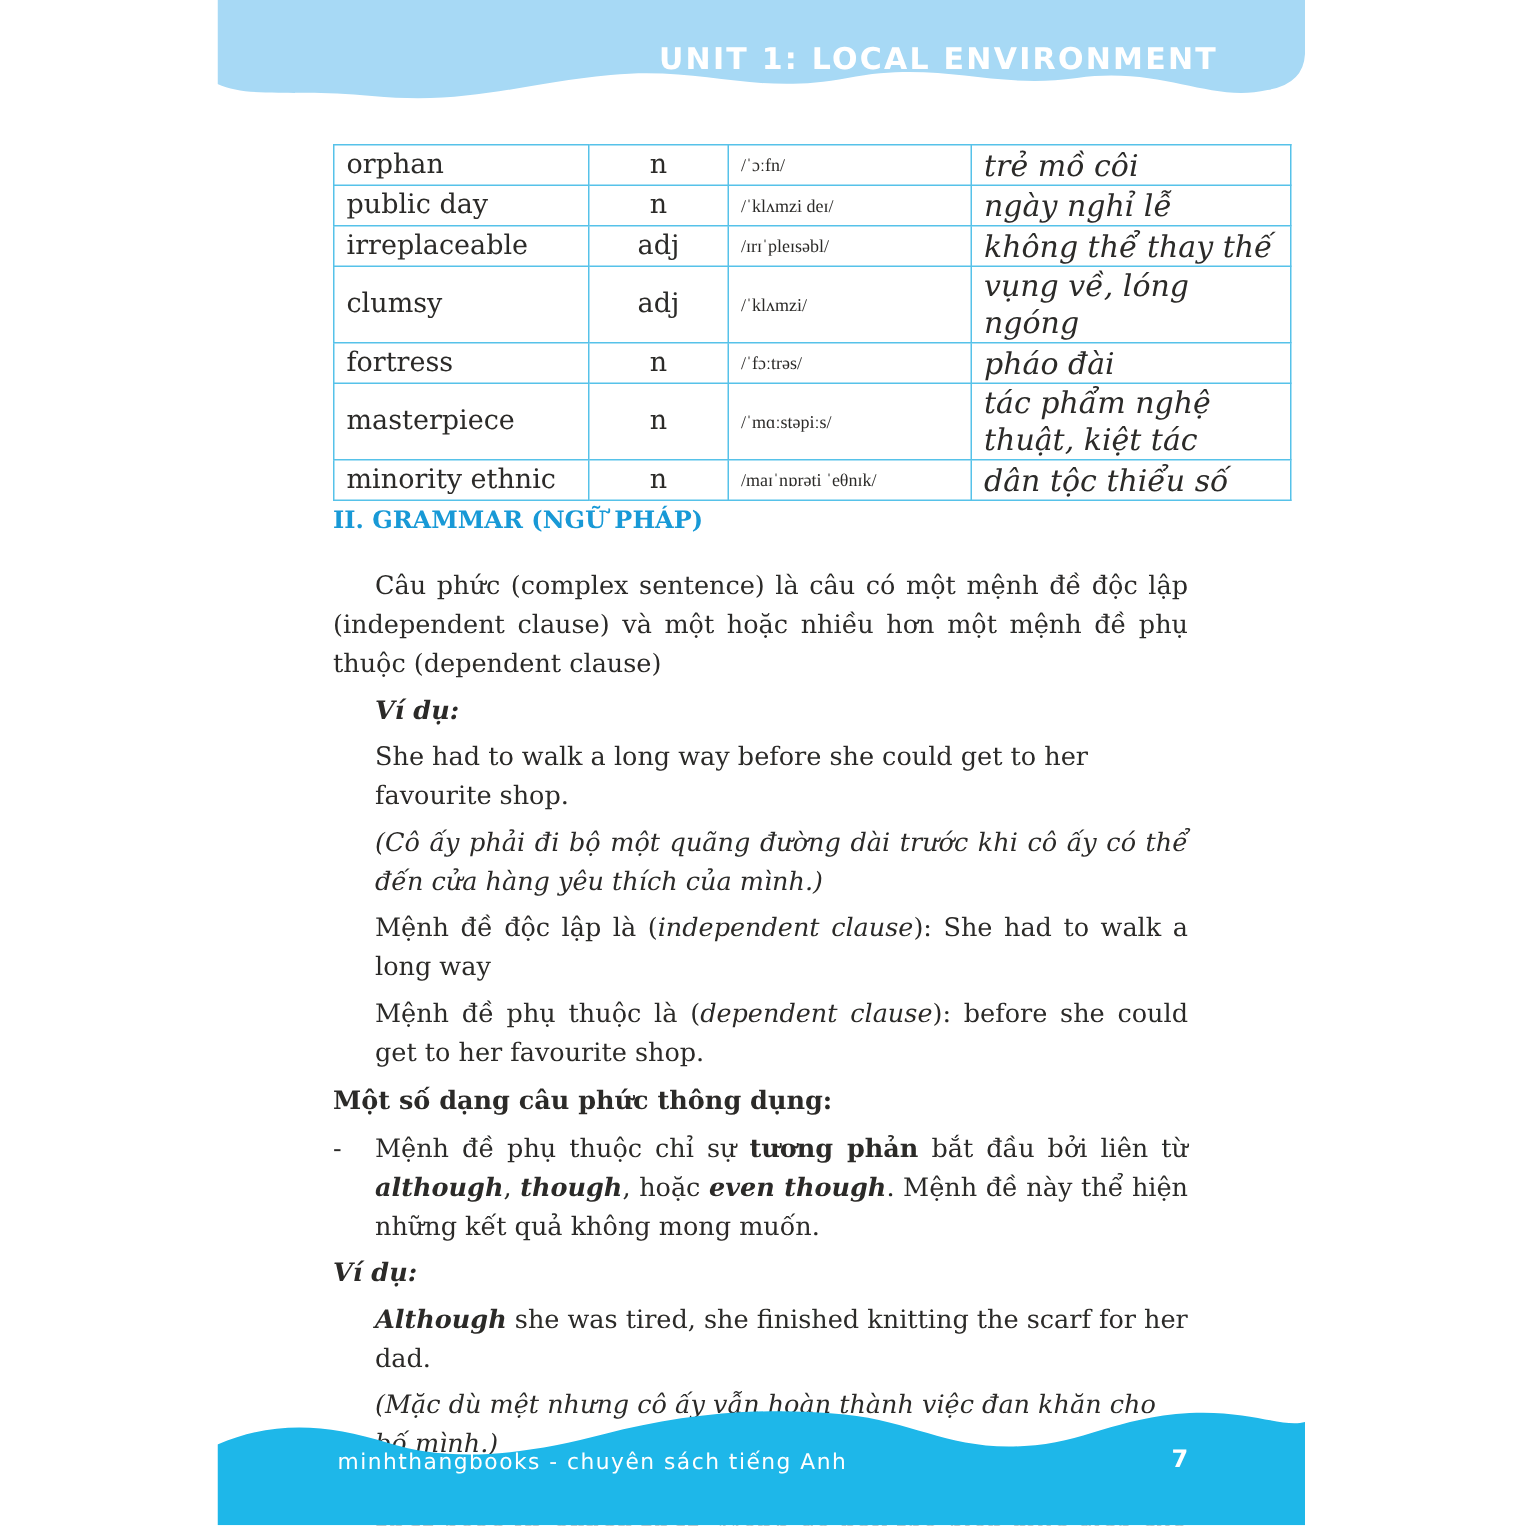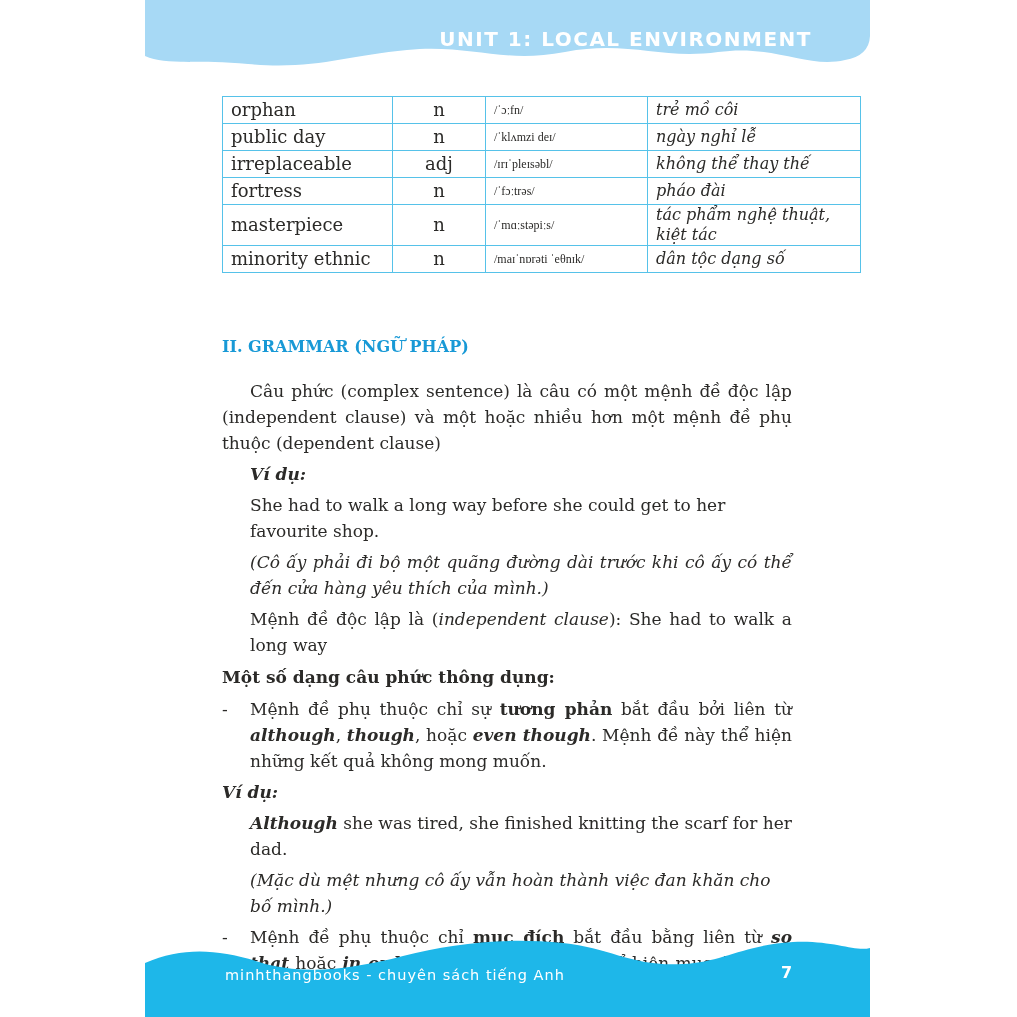--- a/index.html
+++ b/index.html
@@ -14,21 +14,21 @@
               font-weight:bold;font-size:20px;letter-spacing:1.5px;white-space:nowrap;}
 
   
   table.vocab{position:absolute;left:222px;top:96px;width:570px;border-collapse:collapse;
               table-layout:fixed;font-size:18px;}
   table.vocab td{border:1.5px solid #56c2e9;height:26px;vertical-align:middle;
                  padding:0 8px;line-height:1.25;}
   td.c-word{width:153px;padding-left:11px;}
   td.c-pos{width:76px;text-align:center;}
   td.c-ipa{width:145px;font-family:Liberation Serif, serif;font-size:12px;}
-  td.c-mean{width:196px;font-style:italic;font-size:16px;}
+  td.c-mean{width:196px;font-style:italic;font-size:20px;}
 
   
   .grammar{position:absolute;left:222px;top:334px;width:570px;font-size:17px;line-height:26px;}
   .g-head{color:#1899d6;font-weight:bold;font-size:16px;margin:0 0 18px 0;}
   .grammar p{margin:0 0 5px 0;}
   .just{text-align:justify;}
   .indent{margin-left:28px;}
   .firstline-indent{text-indent:28px;}
   .lbl{font-weight:bold;font-style:italic;margin-top:3px !important;}
   .subhead{font-weight:bold;margin:6px 0 6px 0 !important;}
@@ -75,50 +75,57 @@
           <td class="c-ipa">/ˈklʌmzi deɪ/</td>
           <td class="c-mean">ngày nghỉ lễ</td>
         </tr>
       <tr>
           <td class="c-word">irreplaceable</td>
           <td class="c-pos">adj</td>
           <td class="c-ipa">/ɪrɪˈpleɪsəbl/</td>
           <td class="c-mean">không thể thay thế</td>
         </tr>
       <tr>
+          <td class="c-word">clumsy</td>
+          <td class="c-pos">adj</td>
+          <td class="c-ipa">/ˈklʌmzi/</td>
+          <td class="c-mean">vụng về, lóng ngóng</td>
+        </tr>
+      <tr>
           <td class="c-word">fortress</td>
           <td class="c-pos">n</td>
           <td class="c-ipa">/ˈfɔːtrəs/</td>
           <td class="c-mean">pháo đài</td>
         </tr>
       <tr>
           <td class="c-word">masterpiece</td>
           <td class="c-pos">n</td>
           <td class="c-ipa">/ˈmɑːstəpiːs/</td>
           <td class="c-mean">tác phẩm nghệ thuật, kiệt tác</td>
         </tr>
       <tr>
           <td class="c-word">minority ethnic</td>
           <td class="c-pos">n</td>
           <td class="c-ipa">/maɪˈnɒrəti ˈeθnɪk/</td>
-          <td class="c-mean">dân tộc dạng số</td>
+          <td class="c-mean">dân tộc thiểu số</td>
         </tr>
     </tbody>
   </table>
 
   <div class="grammar">
     <div class="g-head">II. GRAMMAR (NGỮ PHÁP)</div>
 
     <p class="just firstline-indent">Câu phức (complex sentence) là câu có một mệnh đề độc lập (independent clause) và một hoặc nhiều hơn một mệnh đề phụ thuộc (dependent clause)</p>
 
     <div class="indent">
       <p class="lbl">Ví dụ:</p>
       <p>She had to walk a long way before she could get to her favourite shop.</p>
       <p class="it just">(Cô ấy phải đi bộ một quãng đường dài trước khi cô ấy có thể đến cửa hàng yêu thích của mình.)</p>
       <p class="just"><span>Mệnh đề độc lập là (</span><span class="it">independent clause</span><span>): She had to walk a long way</span></p>
+      <p class="just"><span>Mệnh đề phụ thuộc là (</span><span class="it">dependent clause</span><span>): before she could get to her favourite shop.</span></p>
     </div>
 
     <p class="subhead">Một số dạng câu phức thông dụng:</p>
 
     <div class="bullet">
       <span class="marker">-</span>
       <span class="btext"><span>Mệnh đề phụ thuộc chỉ sự </span><span class="b">tương phản</span><span> bắt đầu bởi liên từ </span><span class="bi">although</span><span>, </span><span class="bi">though</span><span>, hoặc </span><span class="bi">even though</span><span>. Mệnh đề này thể hiện những kết quả không mong muốn.</span></span>
     </div>
 
     <p class="lbl">Ví dụ:</p>

